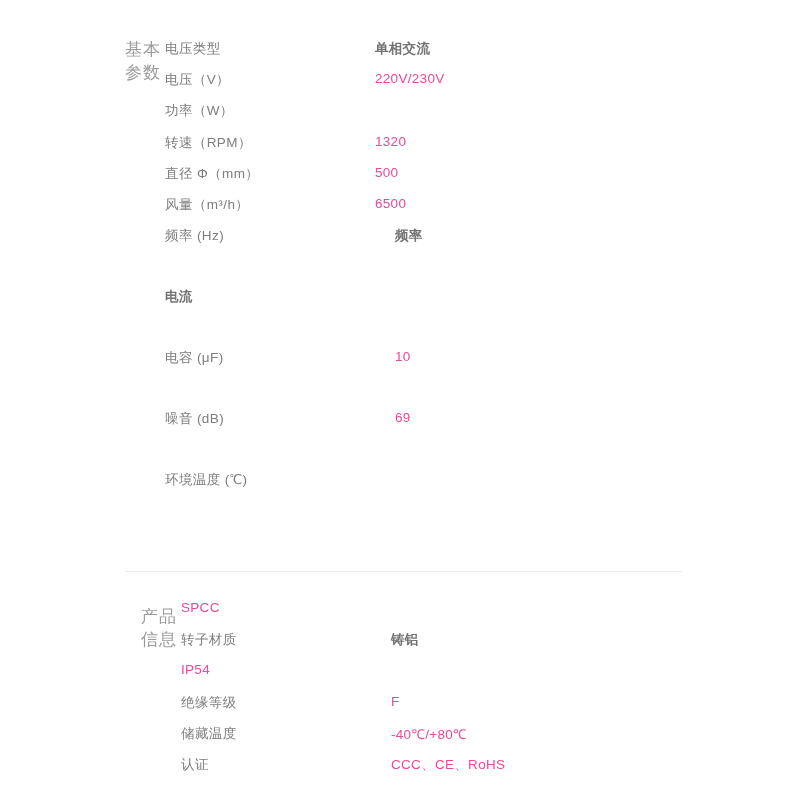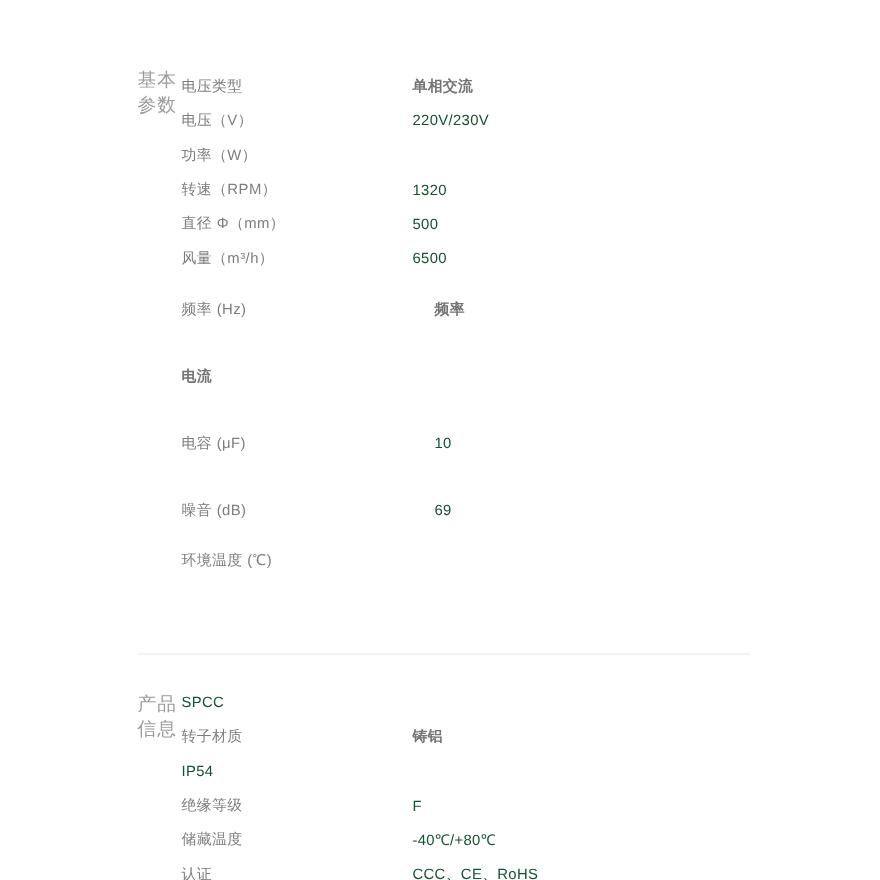--- a/index.html
+++ b/index.html
@@ -33,43 +33,42 @@
     color: #9b9b9b;
     letter-spacing: 1px;
     font-weight: normal;
   }
   .spec-table {
     flex: 1 1 auto;
     padding-left: 0px;
   }
   .spec-row {
     display: flex;
-    align-items: center;
+    align-items: flex-start;
   }
   .spec-label {
     width: 210px;
     flex: 0 0 210px;
     font-size: 13.5px;
     color: #7d7d7d;
     letter-spacing: 0.4px;
   }
   .spec-value {
     flex: 1 1 auto;
     font-size: 13.5px;
-    color: #14532d;
+    color: #ec4899;
     letter-spacing: 0.3px;
   }
   .spec-value.bold {
     font-weight: bold;
     color: #737373;
   }
   
   #basic-section {
     padding-top: 38px;
-    margin-top: 23px;
   }
   #basic-section .spec-table {
     margin-top: 2px;
   }
   #basic-rows .spec-row {
     height: 31.2px;
   }
   #basic-rows .spec-row.tall {
     height: 61px;
     gap: 20px;
@@ -83,20 +82,21 @@
     background: #ebebeb;
   }
   #product-section {
     position: absolute;
     left: 0;
     top: 600px;
     right: 0;
   }
   #product-section .section-title {
     margin-top: 5px;
+    margin-left: 16px;
   }
   #product-rows .spec-row {
     height: 31.2px;
   }
 </style>
 </head>
 <body>
 
 <div class="page">
 

